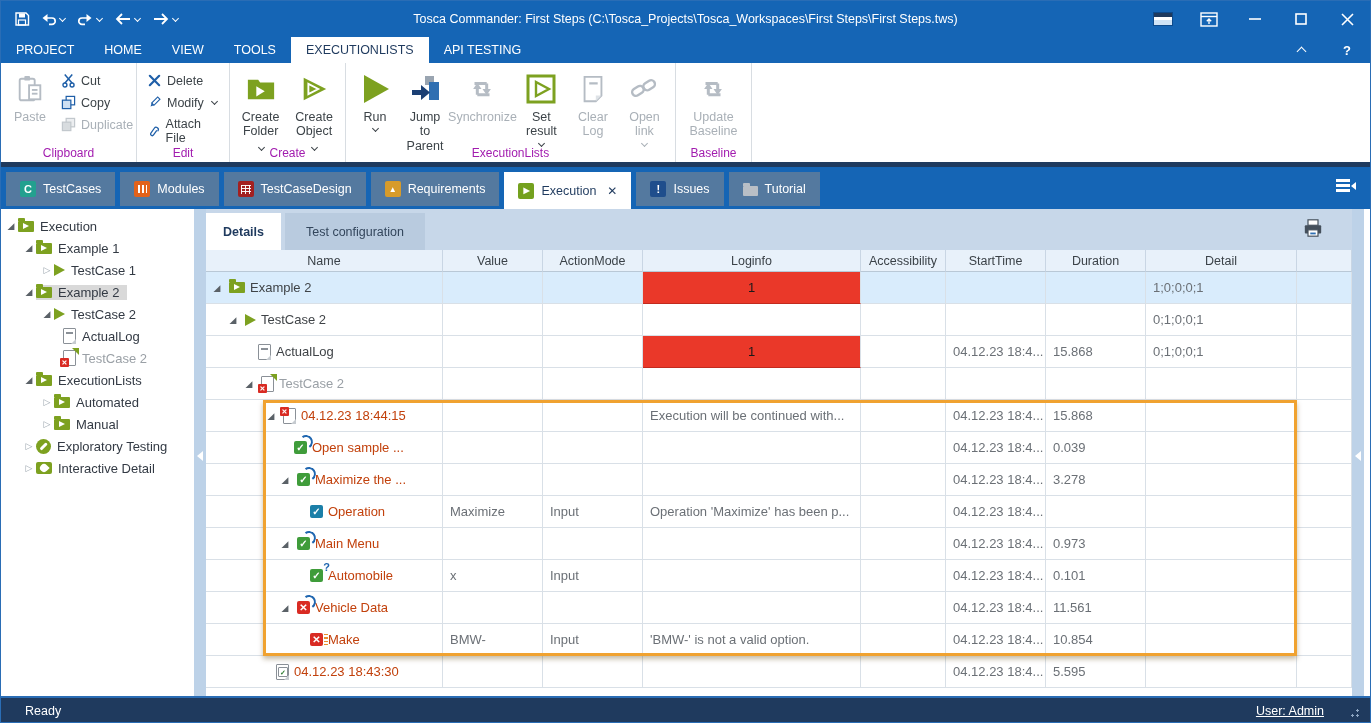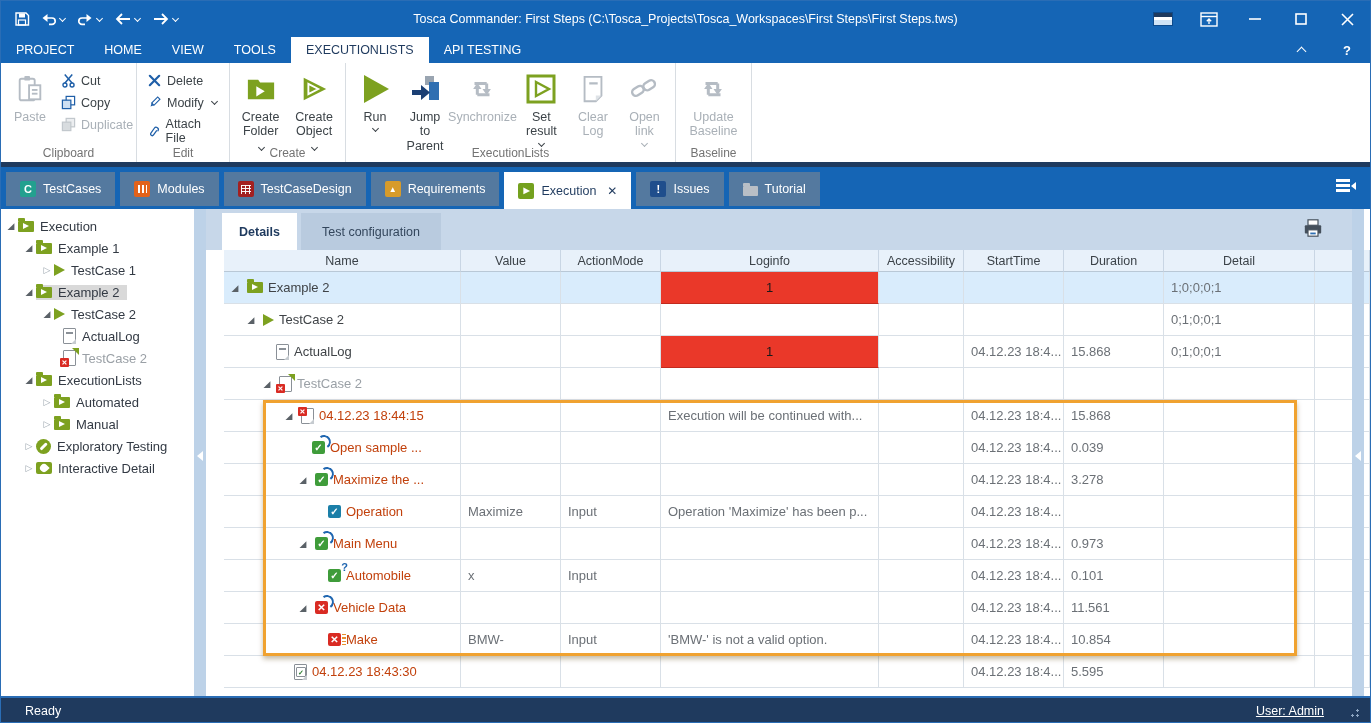--- a/index.html
+++ b/index.html
@@ -21,21 +21,21 @@
   
   .rtabs { position:absolute; left:0; top:36px; width:100%; height:26px; background:#1565b5; display:flex; align-items:stretch; }
   .rtab { color:#fff; padding:0 15px; display:flex; align-items:center; font-size:12.5px; }
   .rtab.active { background:#fff; color:#1f3a5e; }
   .rtabs-right { position:absolute; right:0; top:0; height:26px; display:flex; align-items:center; }
   .rtabs-right .wbtn { height:26px; font-size:13px; font-weight:bold; }
 
   
   .ribbon { position:absolute; left:0; top:62px; width:100%; height:99px; background:#fff; display:flex; align-items:stretch; }
   .rgroup { position:relative; border-right:1px solid #d8dde2; padding:4px 6px 16px 6px; display:flex; align-items:flex-start; gap:4px; }
-  .rgroup-label { position:absolute; left:0; right:0; bottom:2px; text-align:center; color:#737373; font-size:12px; }
+  .rgroup-label { position:absolute; left:0; right:0; bottom:2px; text-align:center; color:#a21caf; font-size:12px; }
   .bigbtn { display:flex; flex-direction:column; align-items:center; justify-content:flex-start; padding:4px 5px 0 5px; min-width:46px; color:#3c4348; text-align:center; line-height:1.15; }
   .bigbtn .ic { height:36px; display:flex; align-items:center; justify-content:center; margin-bottom:3px; }
   .bigbtn.disabled { color:#a9b0b7; }
   .smallcol { display:flex; flex-direction:column; justify-content:flex-start; gap:3px; padding-top:4px; }
   .smallbtn { display:flex; align-items:center; gap:5px; color:#3c4348; padding:2px 4px; }
   .smallbtn.disabled { color:#a9b0b7; }
   .lbl2 { display:block; }
 
   
   .navyline { position:absolute; left:0; top:161px; width:100%; height:5px; background:#1f3a5e; }
@@ -69,28 +69,28 @@
   .titem .gray { color:#9aa0a6; }
   .exp { display:inline-block; width:14px; text-align:center; font-size:9px; color:#5a6167; flex:0 0 auto; }
   .exp.closed { color:#9aa4ad; }
 
   .lband, .rband { position:absolute; top:0; height:100%; width:12px; background:#bdd2e8; }
   .lband { left:193px; } .rband { left:1351px; }
   .col-arrow { position:absolute; top:242px; left:3px; width:0; height:0; border-top:5px solid transparent; border-bottom:5px solid transparent; border-right:6px solid #fff; }
 
   .main { position:absolute; left:205px; top:0; width:1146px; height:100%; background:#fff; }
   .details-head { position:absolute; left:0; top:0; width:100%; height:41px; background:#c7d7e9; }
-  .ptab { position:absolute; top:4px; height:37px; display:flex; align-items:center; justify-content:center; font-size:12.5px;margin-left:16px; }
+  .ptab { position:absolute; top:4px; height:37px; display:flex; align-items:center; justify-content:center; font-size:12.5px; }
   .ptab.active { left:0; width:75px; background:#fff; color:#1f3a5e; font-weight:bold; }
   .ptab.idle { left:79px; width:140px; background:#b9cbdf; color:#33465c; }
   .print-btn { position:absolute; right:28px; top:9px; }
 
   
   .grid { position:absolute; left:0; top:41px; width:1146px; }
-  .grow { display:grid; grid-template-columns:237px 100px 100px 218px 85px 100px 100px 151px 55px;padding-left:18px; }
+  .grow { display:grid; grid-template-columns:237px 100px 100px 218px 85px 100px 100px 151px 55px; }
   .ghead .c { height:22px; background:#e8f1fa; border-right:1px solid #c9d6e4; border-bottom:1px solid #b9c8d6; color:#3b4248; display:flex; align-items:center; justify-content:center; font-size:12.5px; }
   .rows { position:relative; }
   .row .c { height:32px; border-right:1px solid #d9e0e7; border-bottom:1px solid #d9e0e7; display:flex; align-items:center; padding:0 7px; color:#6b7076; font-size:13px; overflow:hidden; white-space:nowrap; }
   .row.hl .c { background:#d9ecfc; }
   .c.name { padding:0 4px; gap:5px; }
   .lblm { color:#c2410c; }
   .row.dark .lblm { color:#3f4347; }
   .row.faded .lblm { color:#9aa0a6; }
   .c.alert { background:#ea3829 !important; color:#1a1a1a; justify-content:center; border-bottom:1px solid #c22a1e; }
   .p4{padding-left:4px!important}.p20{padding-left:20px!important}.p36{padding-left:36px!important}

